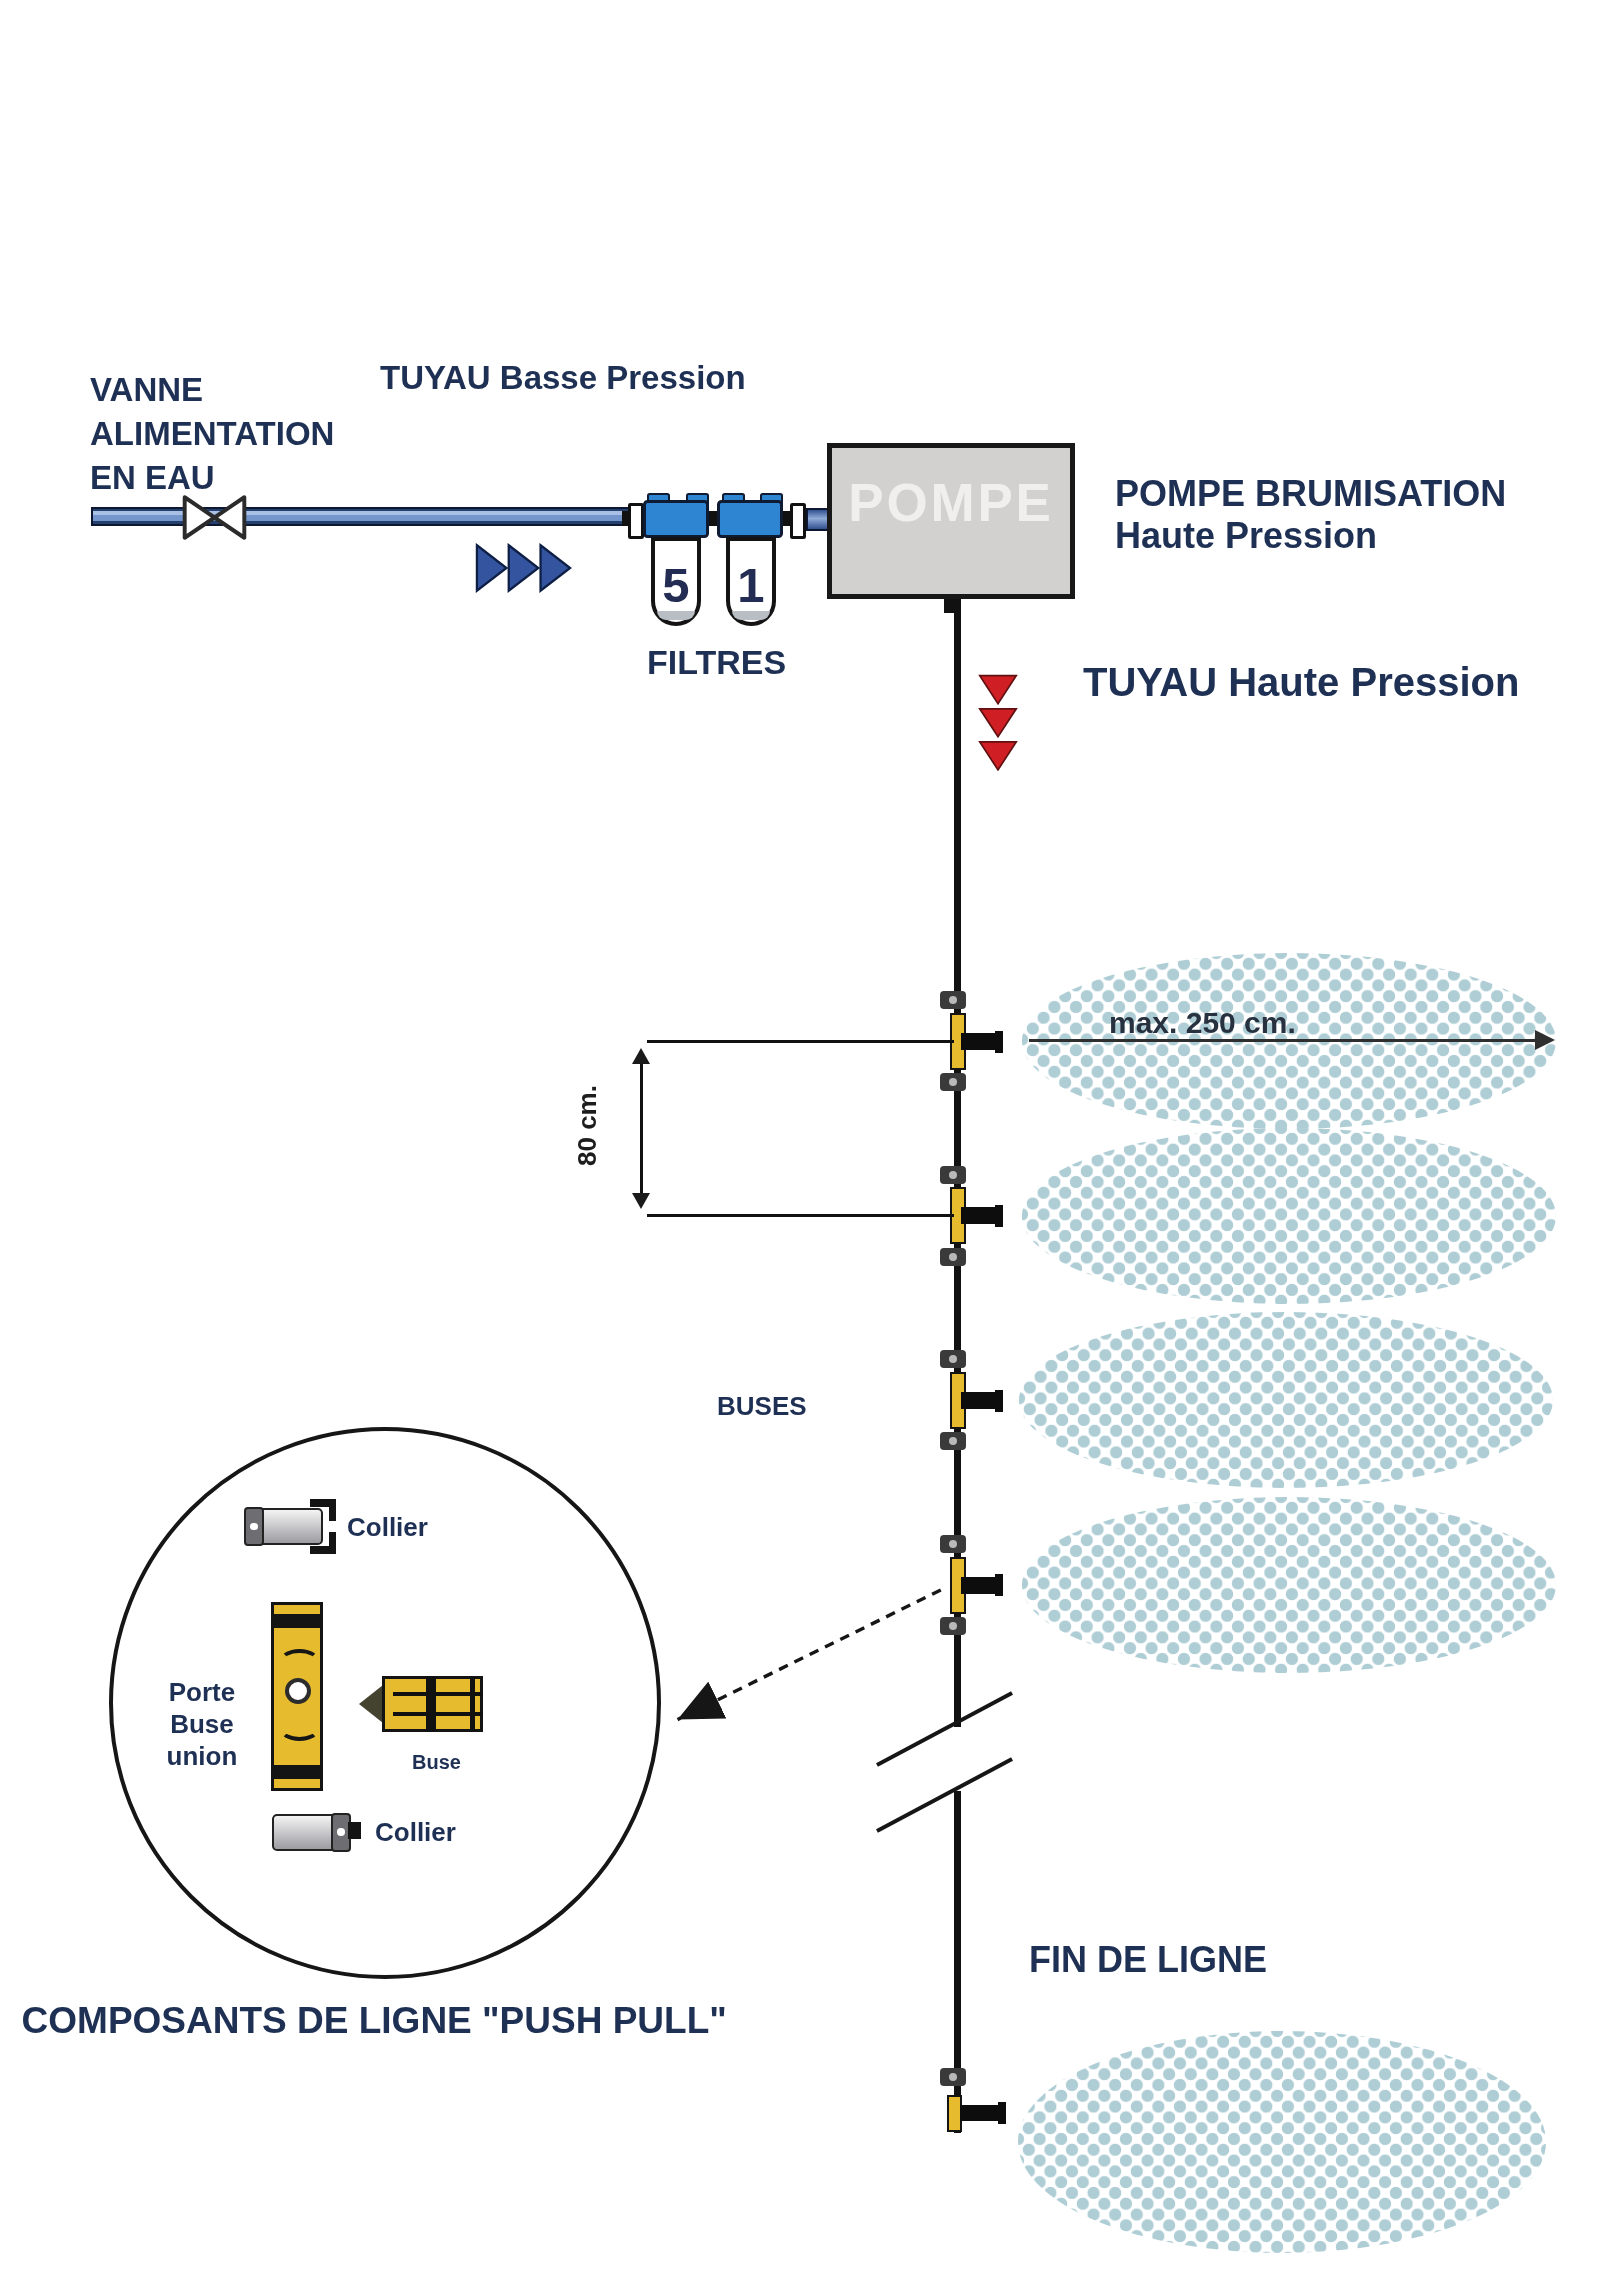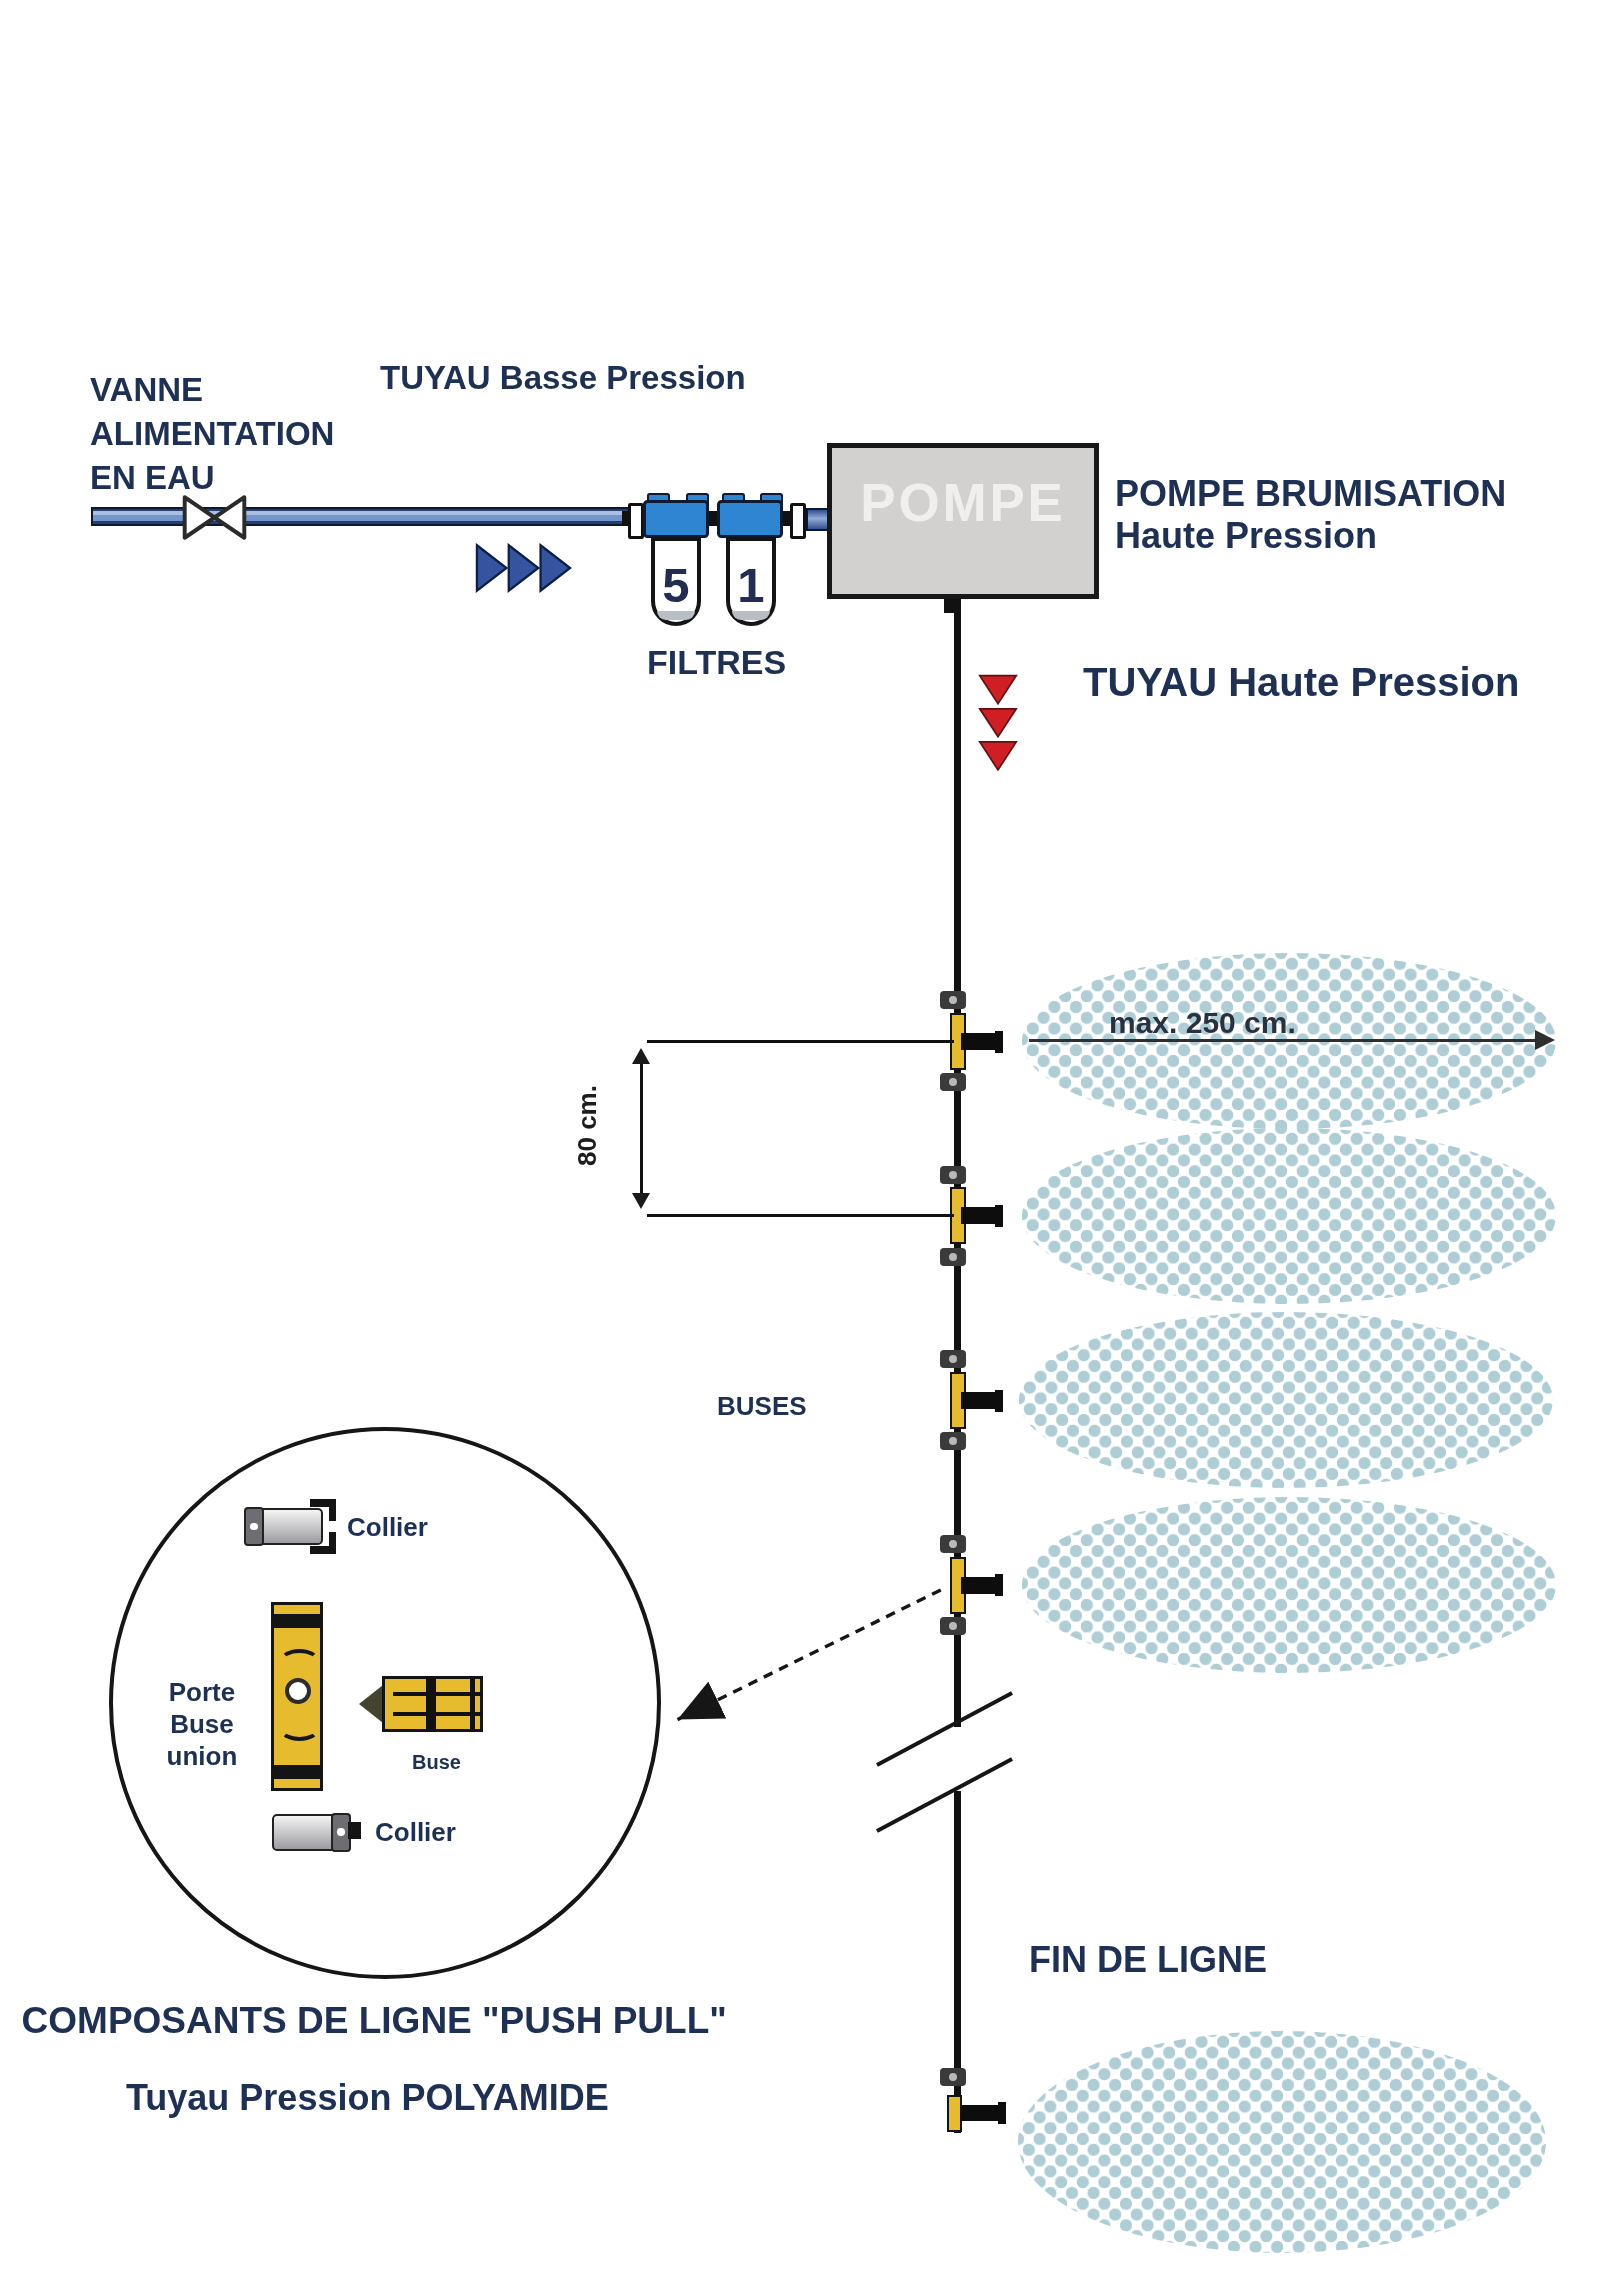--- a/index.html
+++ b/index.html
@@ -90,21 +90,21 @@
   <div class="ftab" style="left:722px;top:493px;width:19.3px;height:9px;"></div>
   <div class="ftab" style="left:760px;top:493px;width:19.3px;height:9px;"></div>
   <div class="fhead" style="left:717px;top:500px;width:60px;height:32px;"></div>
   <div class="fbody" style="left:726px;top:537px;width:42px;height:81px;">
     <div class="rim"></div>
     <div class="fnum" style="top:16px;">1</div>
   </div>
 
   <div class="lbl" style="left:637px;top:643px;width:159px;text-align:center;font-size:34px;">FILTRES</div>
 
-  <div class="pump" style="left:827px;top:443px;width:272px;height:156px;box-sizing:border-box;">
+  <div class="pump" style="left:827px;top:443px;width:248px;height:156px;box-sizing:border-box;">
     <span class="ptxt">POMPE</span>
   </div>
   <div class="lbl" style="left:1115px;top:473px;font-size:36px;line-height:42px;">
     <span style="display:block">POMPE BRUMISATION</span>
     <span style="display:block">Haute Pression</span>
   </div>
 
   <div class="ink" style="left:944px;top:599px;width:10.2px;height:13.6px;"></div>
   <div class="ink" style="left:954px;top:599px;width:6.8px;height:1128px;"></div>
   <div class="ink" style="left:954px;top:1791px;width:6.8px;height:342px;"></div>
@@ -214,16 +214,15 @@
   <div class="breakbar" style="left:868px;top:1793px;"></div>
 
   <div class="lbl" style="left:1029px;top:1939px;font-size:36px;">FIN DE LIGNE</div>
 
   <div class="clamp" style="left:940px;top:2068px;"></div>
   <div class="holder" style="left:947px;top:2095px;width:14.8px;height:37px;"></div>
   <div class="bar" style="left:960px;top:2105px;width:42px;height:16px;"></div>
   <div class="bar" style="left:998px;top:2102px;width:8px;height:21.6px;"></div>
 
   <div class="lbl" style="left:21.6px;top:2000px;font-size:37px;">COMPOSANTS DE LIGNE "PUSH PULL"</div>
-  <div class="lbl" style="left:126px;top:2077px;font-size:36px;">Tuyau Pression POLYAMIDE</div>
 
 </div>
 
 
 </body></html>

